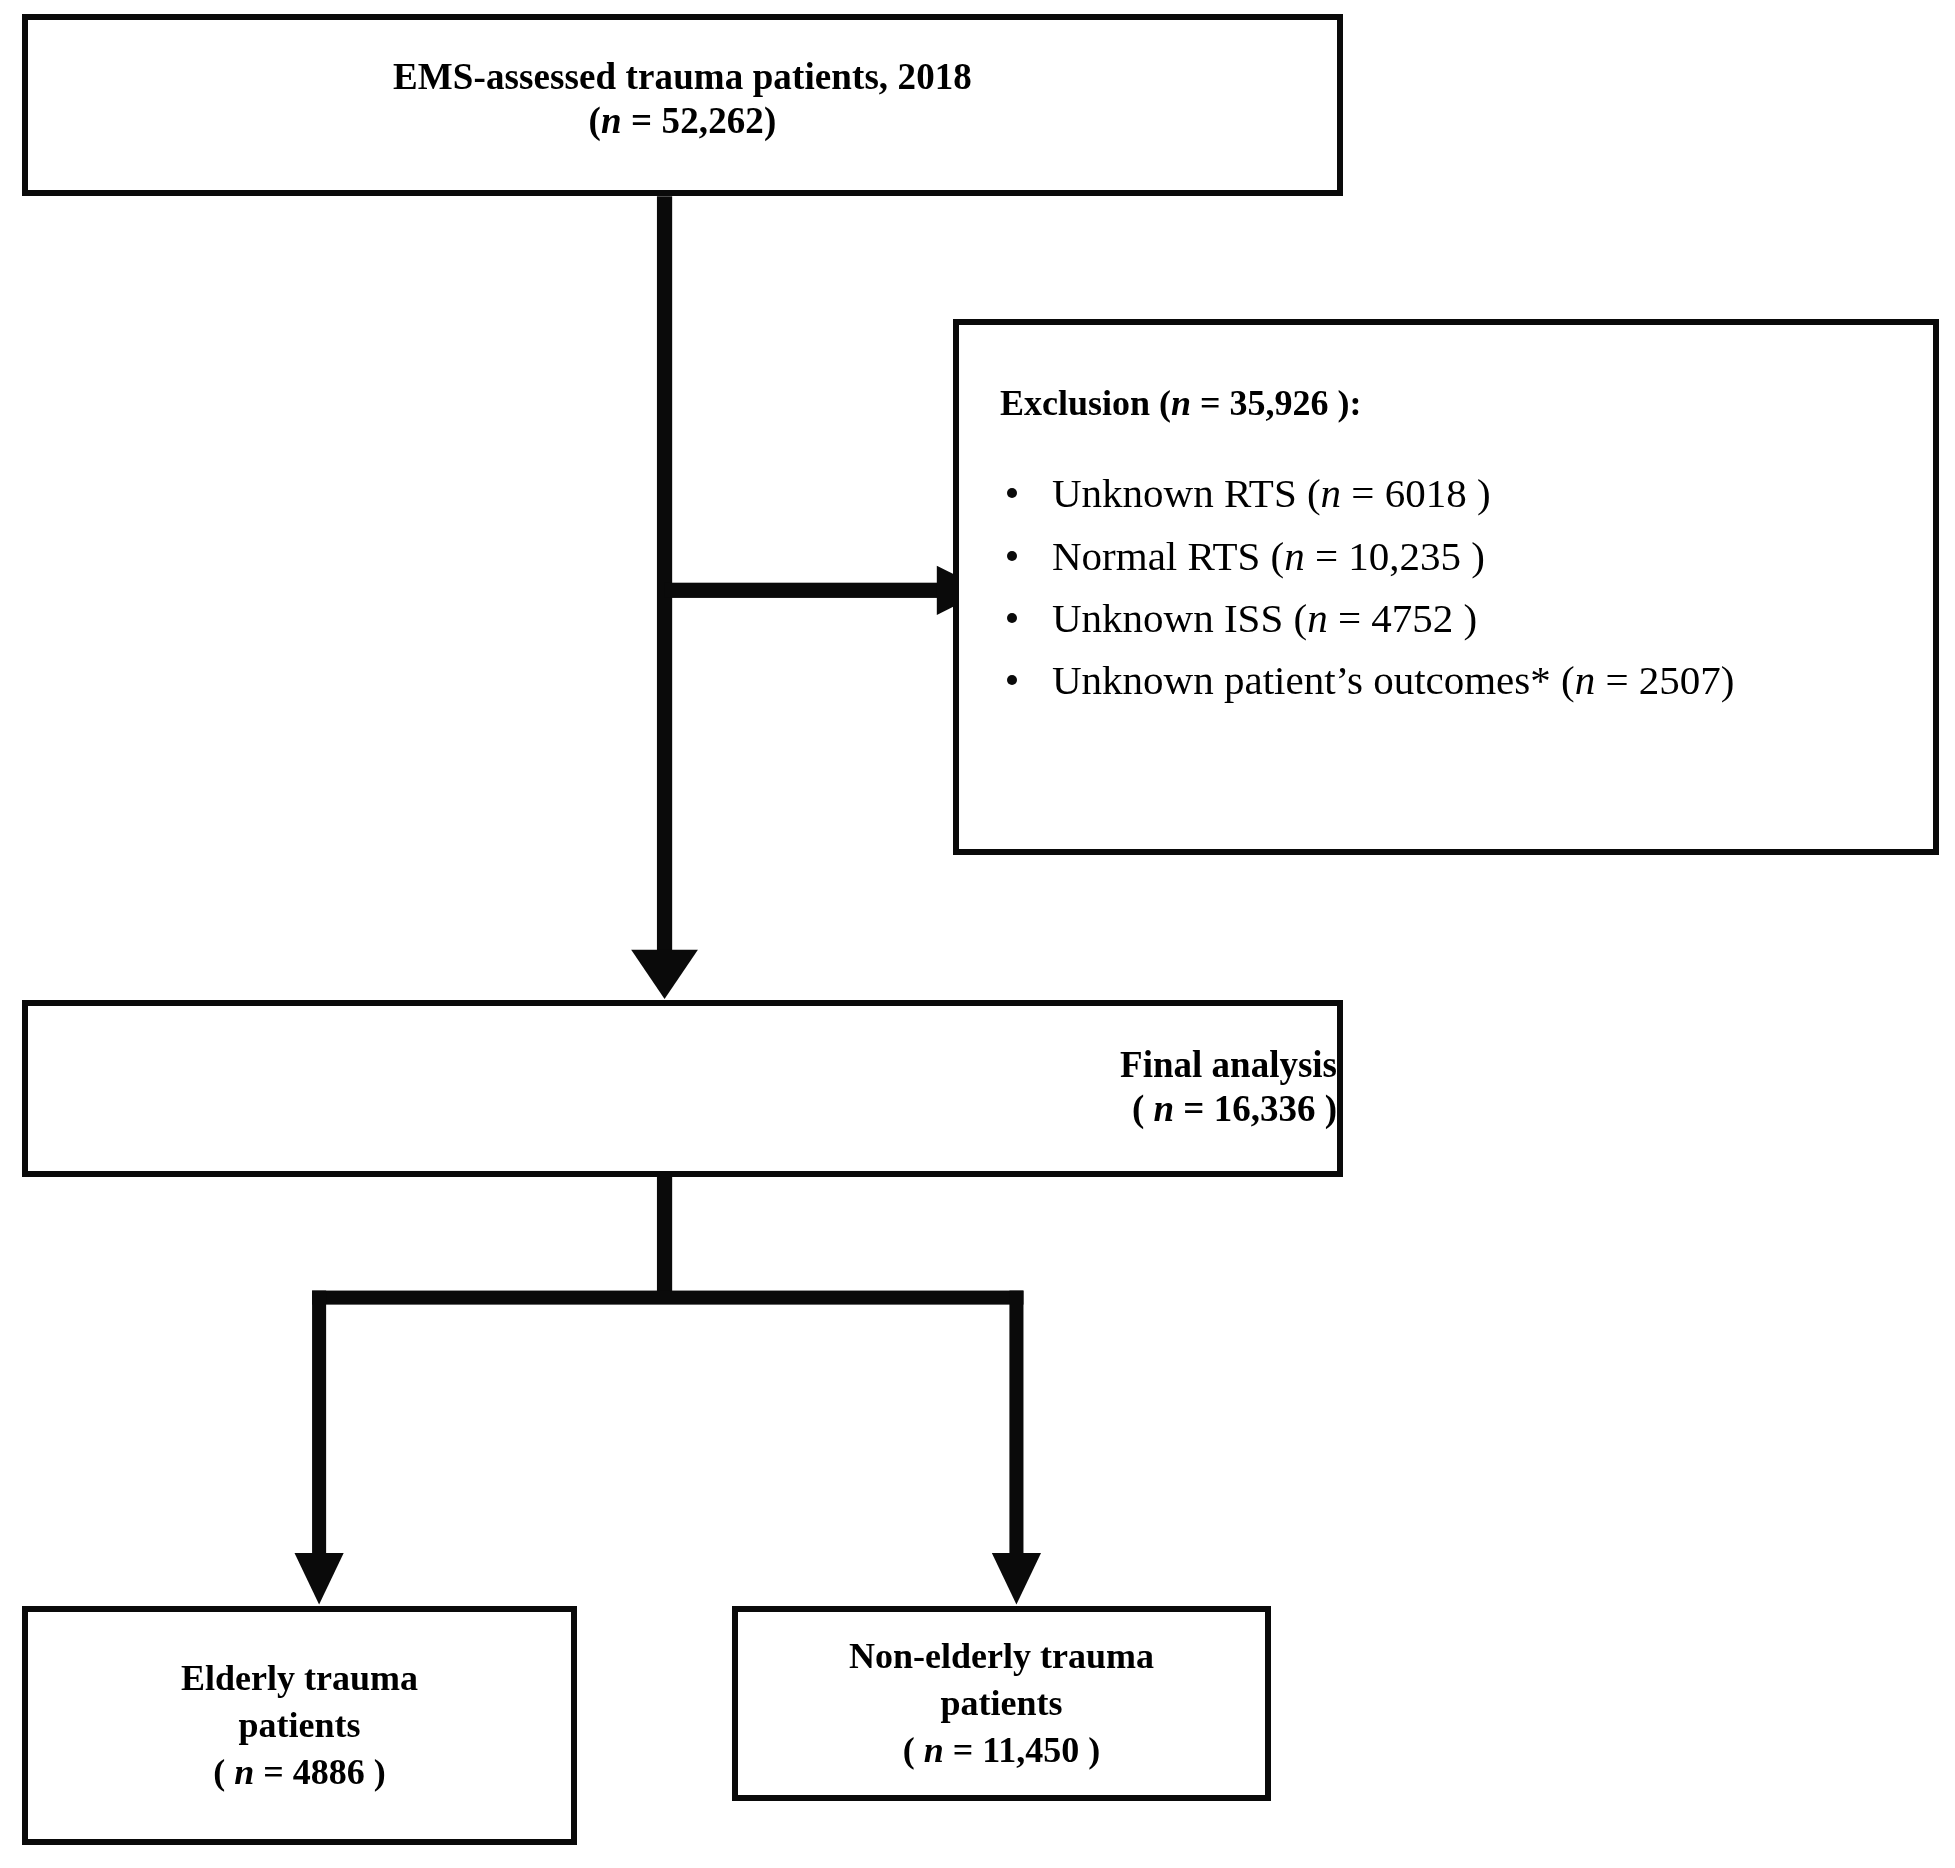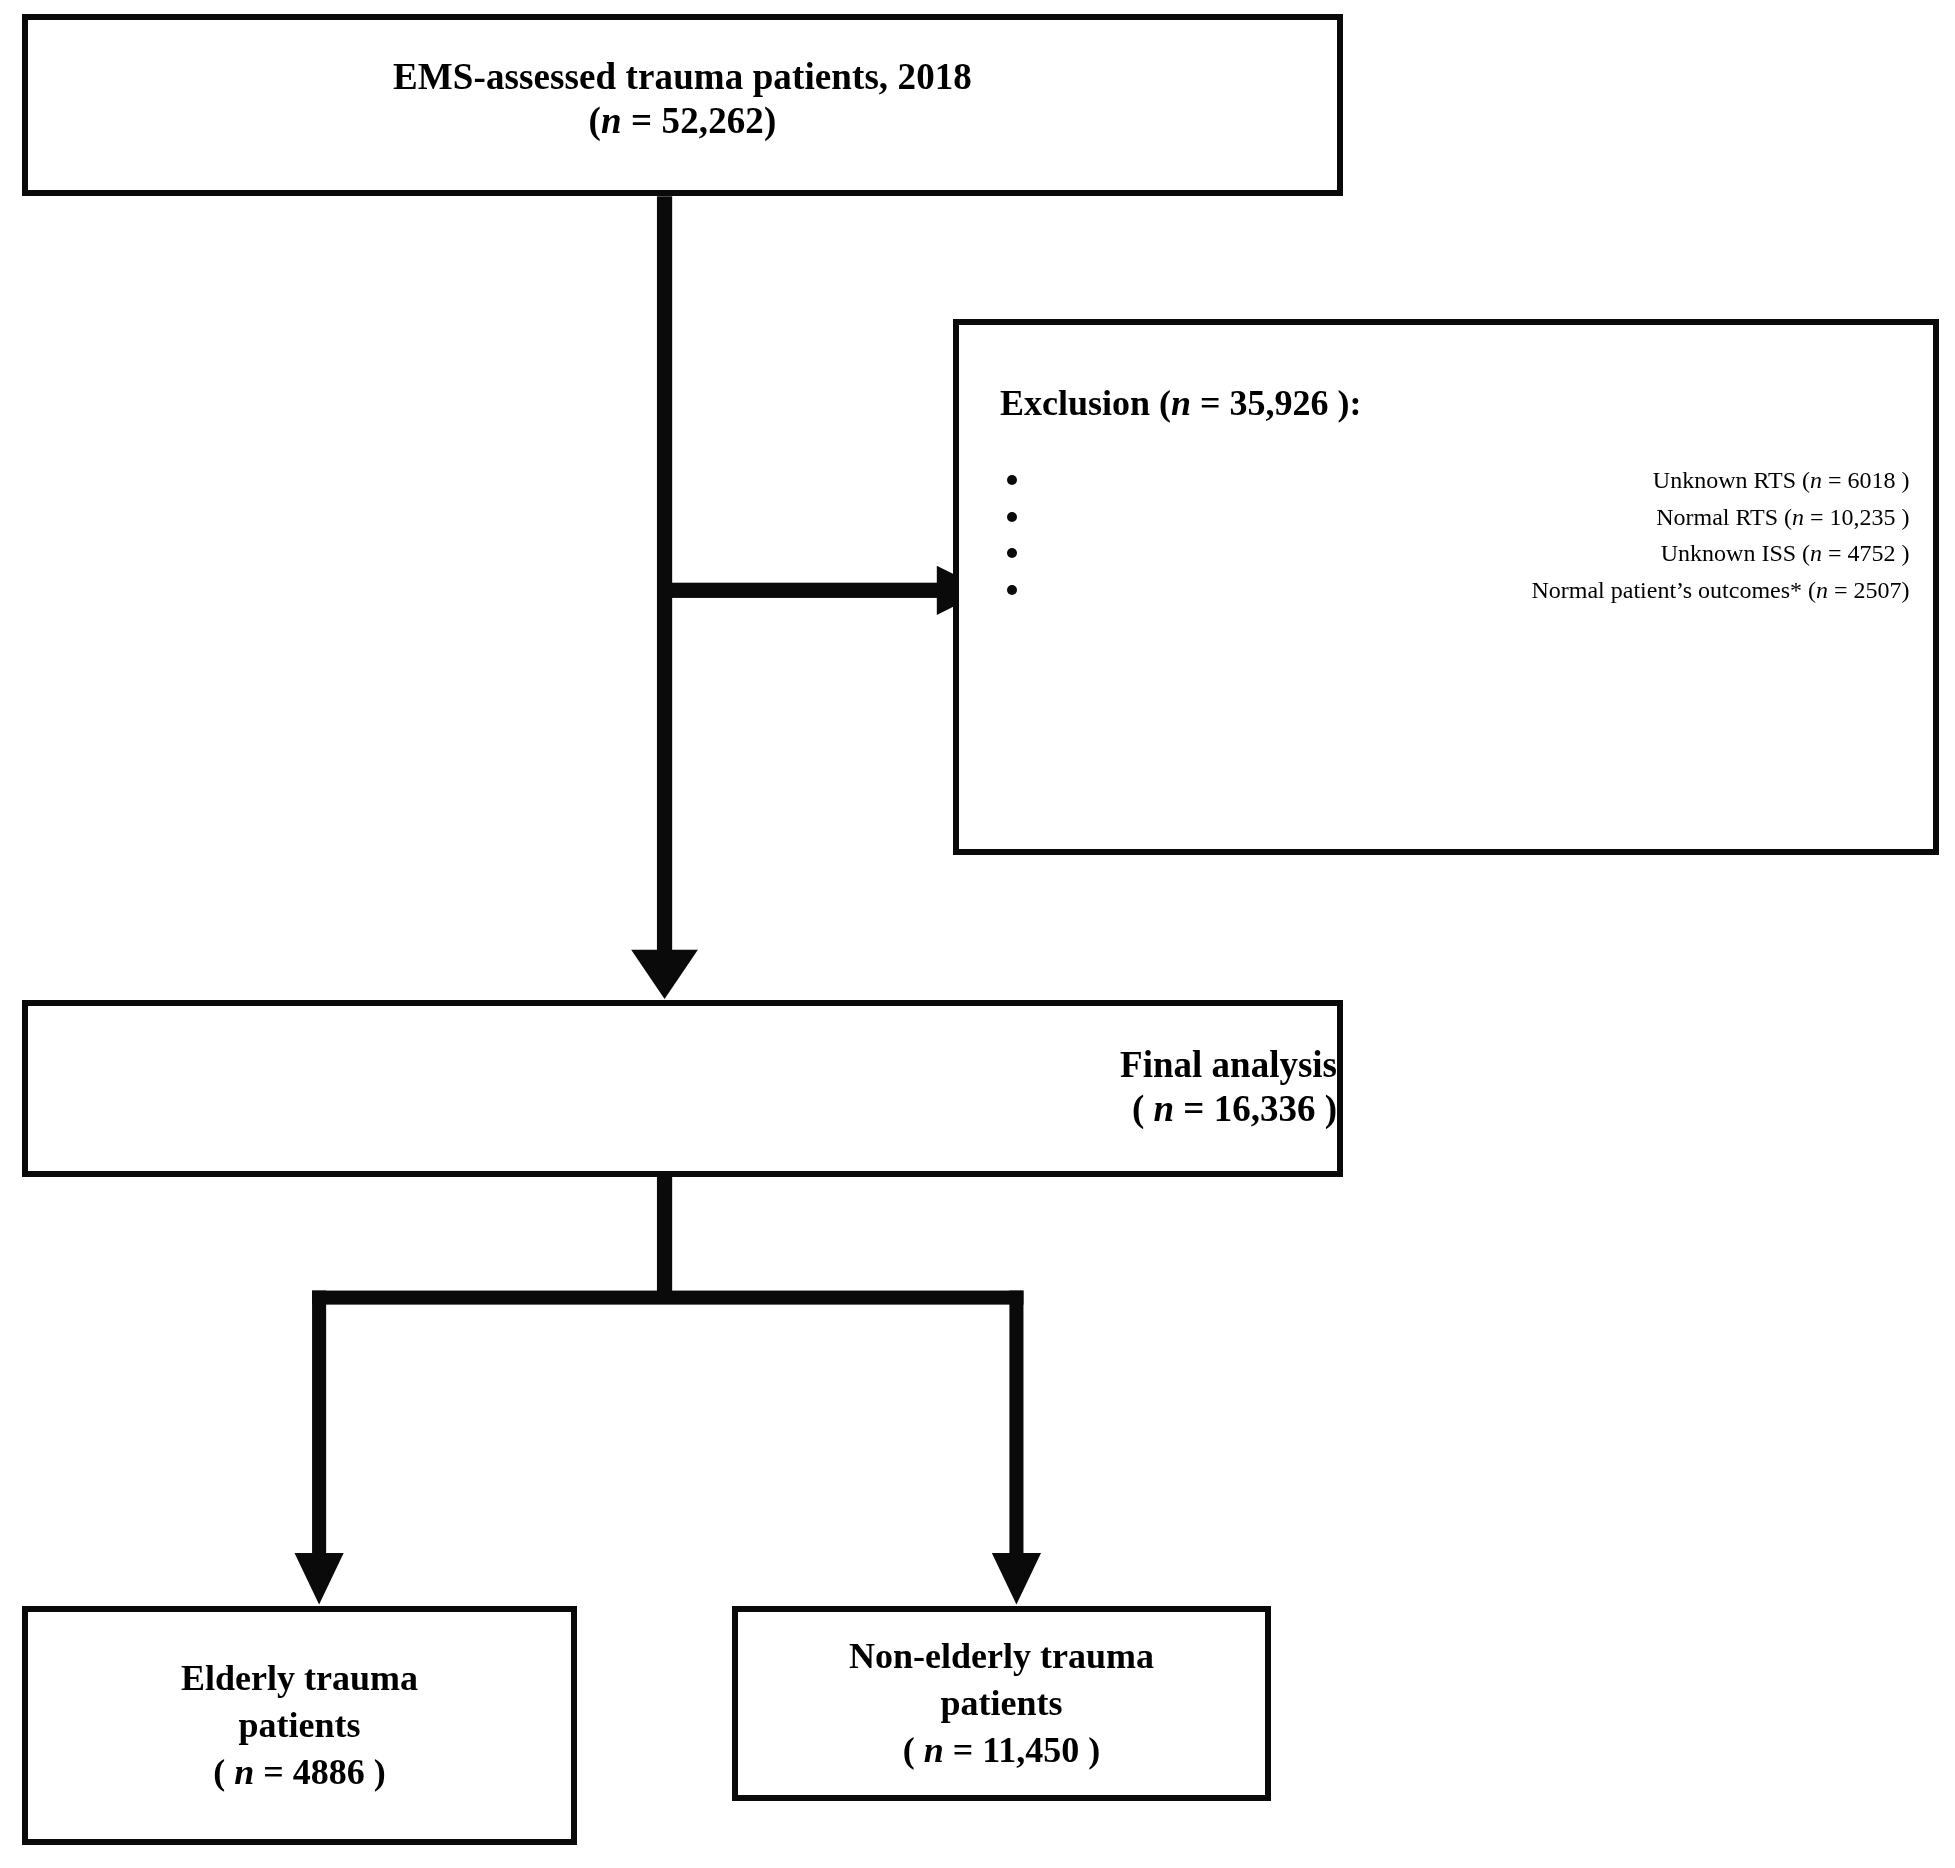--- a/index.html
+++ b/index.html
@@ -69,25 +69,24 @@
     margin: 24.6px 0 39px 0;
   }
   #exclusion-list {
     list-style: none;
     margin: 0;
     padding: 0;
     width: 100%;
   }
   #exclusion-list li {
     position: relative;
-    font-size: 24px;
+    font-size: 41px;
     line-height: 1.52;
     padding-left: 52px;
     white-space: nowrap;
-    text-align: right;
   }
   #exclusion-list li .bullet-dot {
     position: absolute;
     left: 7px;
     top: 50%;
     transform: translateY(-50%);
     width: 10px; height: 10px;
     border-radius: 50%;
     background: #0a0a0a;
   }
@@ -164,21 +163,21 @@
       <li>
         <span class="bullet-dot"></span><span>Unknown RTS (</span><i class="ital">n</i><span> = 6018 )</span>
       </li>
       <li>
         <span class="bullet-dot"></span><span>Normal RTS  (</span><i class="ital">n</i><span> = 10,235 )</span>
       </li>
       <li>
         <span class="bullet-dot"></span><span>Unknown ISS (</span><i class="ital">n</i><span> = 4752 )</span>
       </li>
       <li>
-        <span class="bullet-dot"></span><span>Normal patient’s outcomes* (</span><i class="ital">n</i><span> = 2507)</span>
+        <span class="bullet-dot"></span><span>Unknown patient’s outcomes* (</span><i class="ital">n</i><span> = 2507)</span>
       </li>
     </ul>
   </div>
 
   <div class="node center" id="node-final">
     <span class="line">Final analysis</span>
     <span class="line"><span>( </span><i class="ital">n</i><span> = 16,336 )</span></span>
   </div>
 
   <div class="node center" id="node-elderly">

